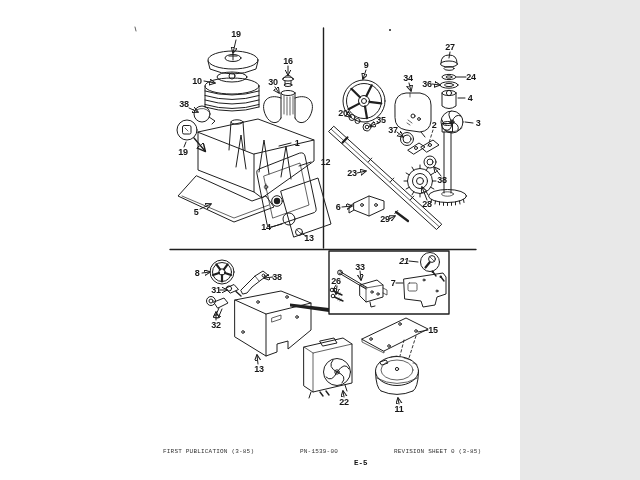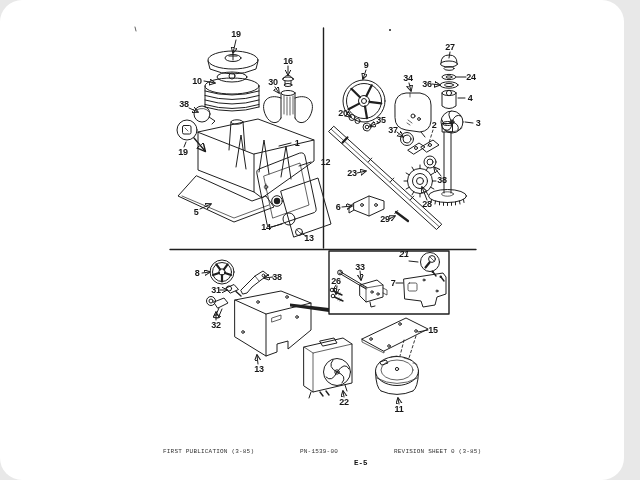--- a/index.html
+++ b/index.html
@@ -1,18 +1,18 @@
 <!DOCTYPE html>
 <html><head>
 <meta charset="utf-8">
 <style>
   html,body{margin:0;padding:0;background:#e8e8e8;}
   .page{
-    position:relative;width:624px;height:480px;background:var(--paper,#fff);
-    font-family:"Liberation Sans",sans-serif;overflow:hidden;border-radius:22px;
+    position:relative;width:520px;height:480px;background:var(--paper,#fff);
+    font-family:"Liberation Sans",sans-serif;overflow:hidden;
   }
   svg.art{position:absolute;left:0;top:0;}
   .art *{stroke:var(--ink,#1f1f1f);fill:none;stroke-width:1;stroke-linecap:round;stroke-linejoin:round;}
   .art .fill{fill:var(--ink,#1f1f1f);stroke:none;}
   .art .thin{stroke-width:0.7;}
   .art .mid{stroke-width:1.4;}
   .art .thick{stroke-width:2.2;}
   .art .dash{stroke-dasharray:2.5 2.5;stroke-width:0.9;}
   .part-num{
     position:absolute;transform:translate(-50%,-50%);
@@ -357,21 +357,21 @@
       <div class="part-num" style="left: 197px; top: 273px;">8</div>
       <div class="part-num" style="left: 216px; top: 290px;">31</div>
       <div class="part-num" style="left: 277px; top: 277px;">38</div>
       <div class="part-num" style="left: 216px; top: 325px;">32</div>
       <div class="part-num" style="left: 259px; top: 369px;">13</div>
       <div class="part-num" style="left: 344px; top: 402px;">22</div>
       <div class="part-num" style="left: 399px; top: 409px;">11</div>
       <div class="part-num" style="left: 433px; top: 330px;">15</div>
       <div class="part-num" style="left: 360px; top: 267px;">33</div>
       <div class="part-num" style="left: 336px; top: 281px;">26</div>
-      <div class="part-num" style="left: 404px; top: 254px; font-style: italic;">21</div>
+      <div class="part-num" style="left: 404px; top: 261px; font-style: italic;">21</div>
       <div class="part-num" style="left: 393px; top: 283px;">7</div>
     </div>
 
   <div class="footer-text" style="left:163px;top:448px;">FIRST PUBLICATION (3-85)</div>
   <div class="footer-text" style="left:300px;top:448px;">PN-1539-00</div>
   <div class="footer-text" style="left:394px;top:448px;">REVISION SHEET 0 (3-85)</div>
   <div class="page-code" style="left:310px;top:459px;margin-left:44px;">E-5</div>
 </div>
 
 </body></html>

